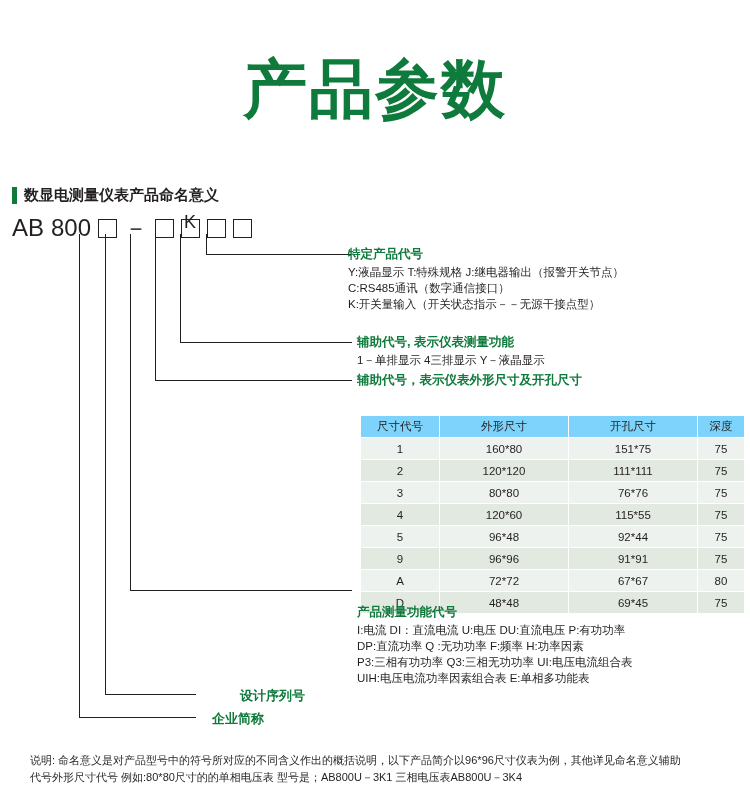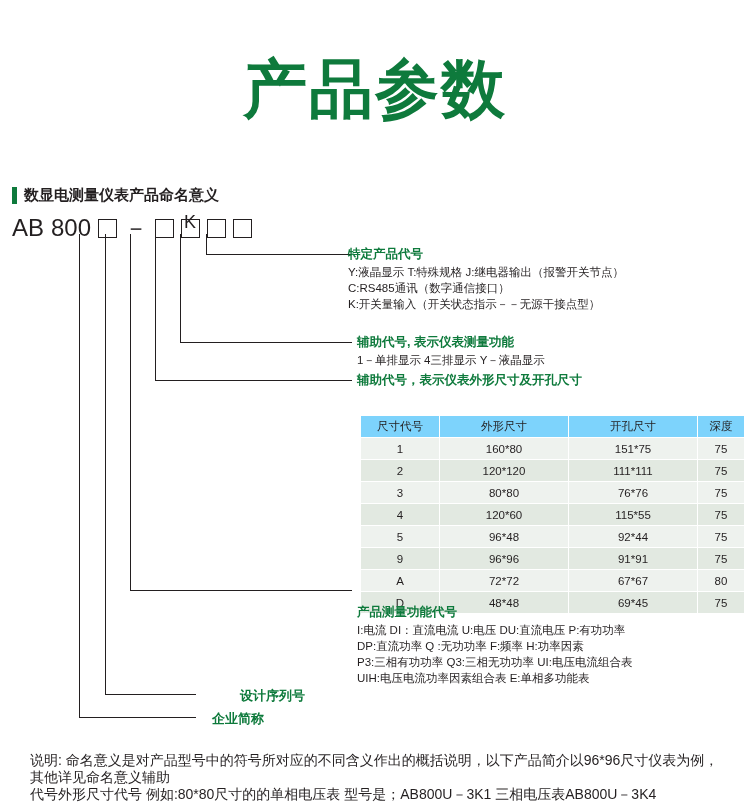--- a/index.html
+++ b/index.html
@@ -150,21 +150,21 @@
   .size-table .c1 { width: 128px; }
   .size-table .c2 { width: 128px; }
   .size-table .c3 { width: 46px; }
 
   
   .footnote {
     position: absolute;
     left: 30px;
     top: 752px;
     width: 700px;
-    font-size: 14px;
+    font-size: 11px;
     line-height: 17px;
     color: #231f20;
   }
 </style>
 </head>
 <body>
 
 <div class="page-title">产品参数</div>
 
 <div class="section-heading">

